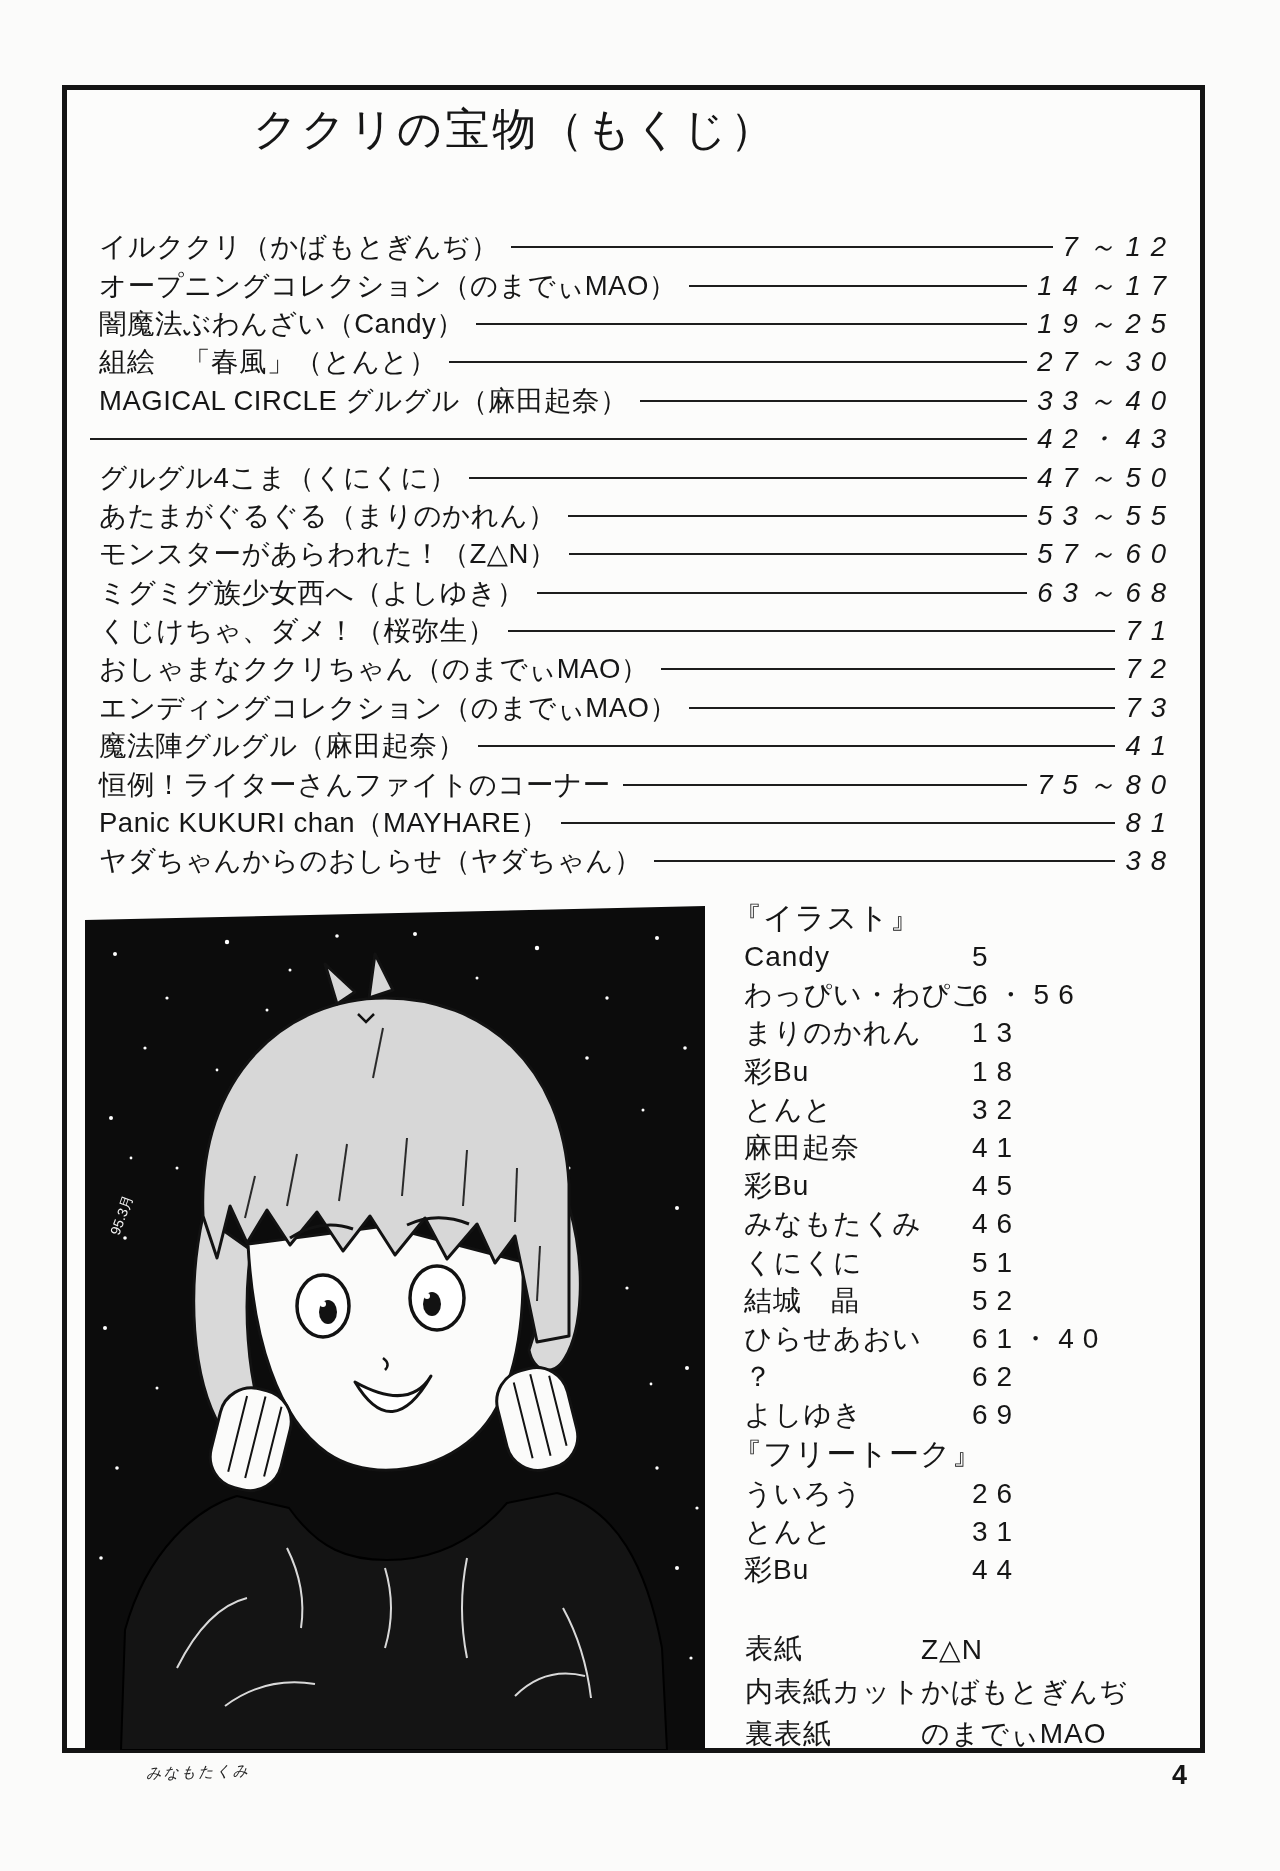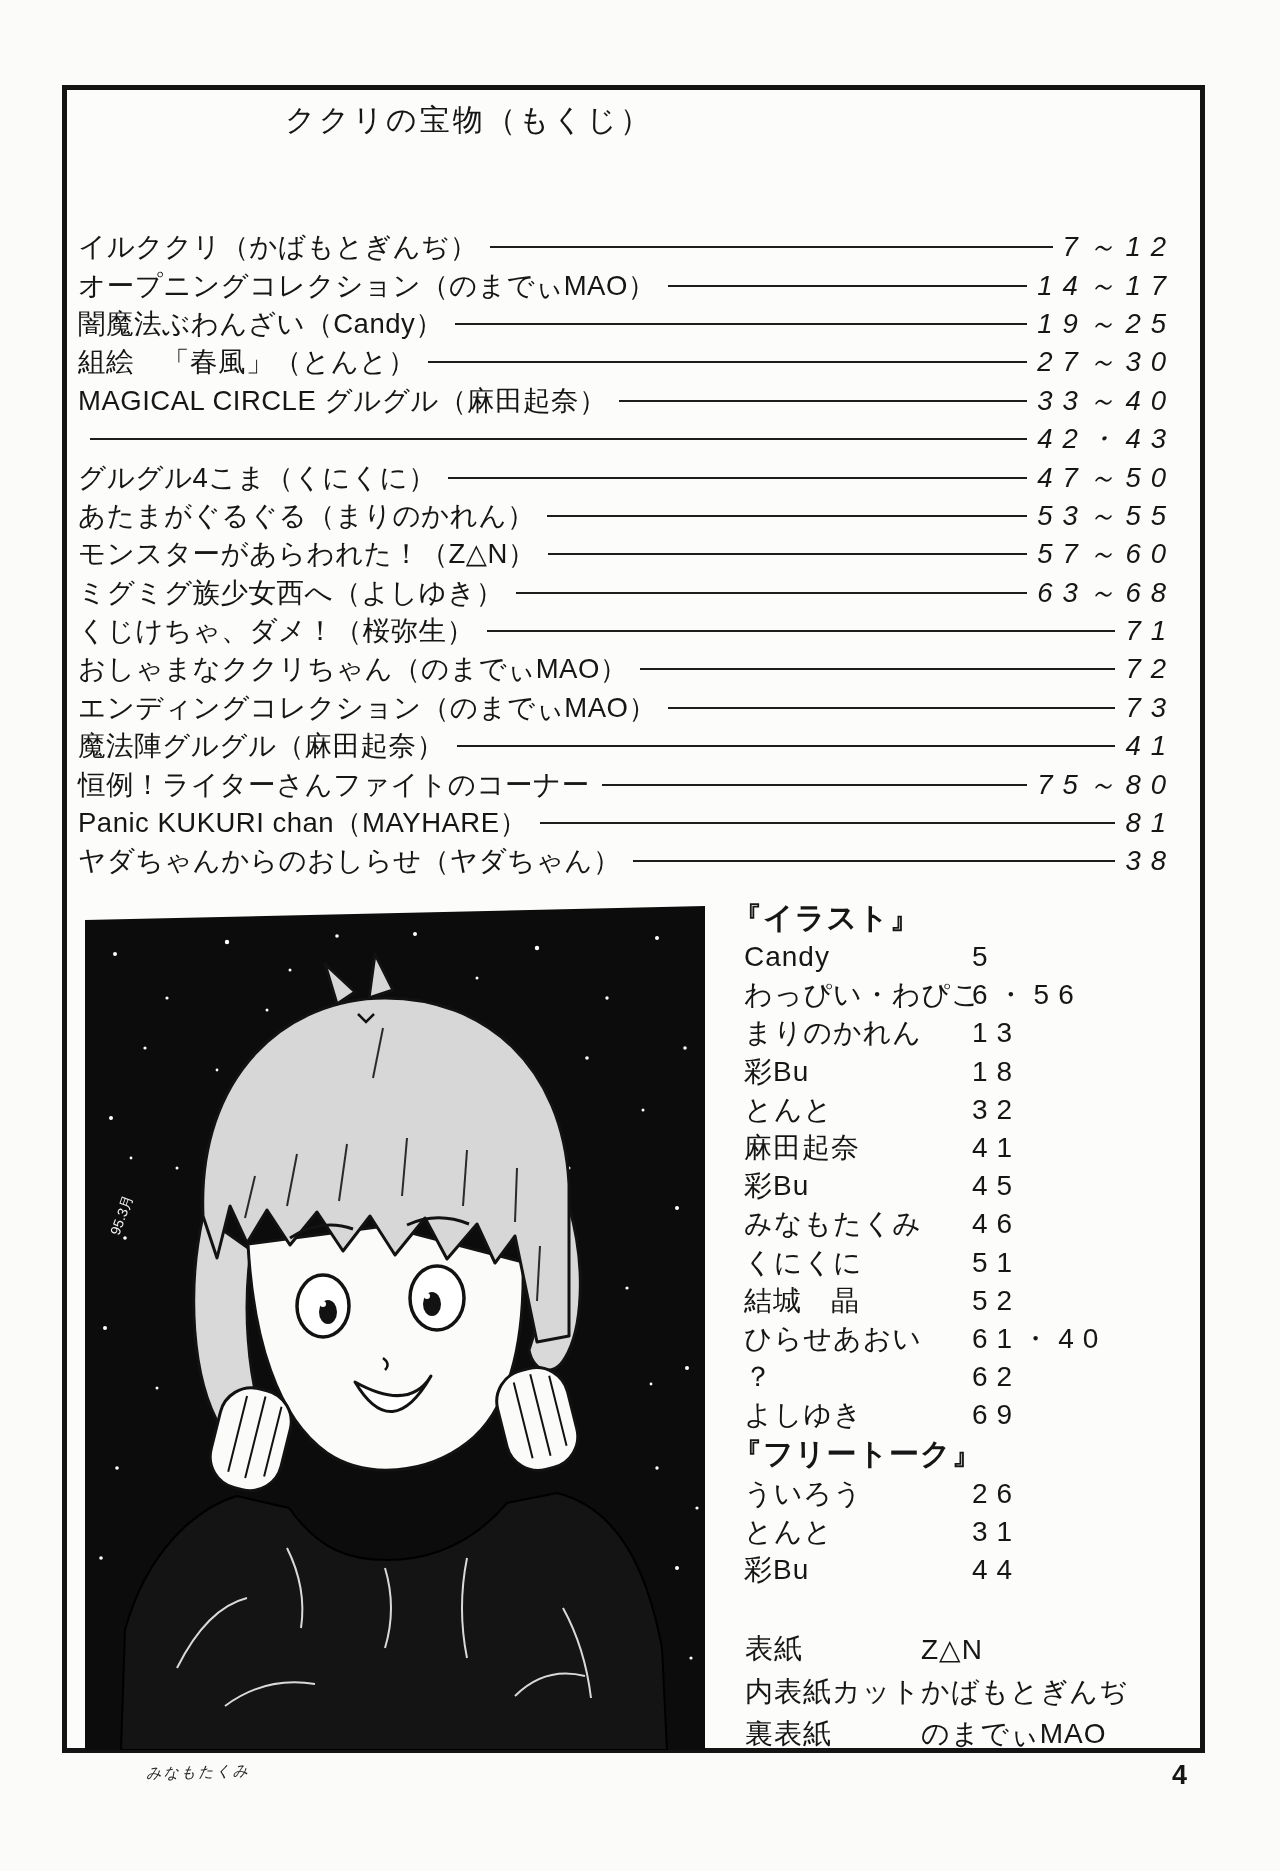--- a/index.html
+++ b/index.html
@@ -8,38 +8,38 @@
     background:#fbfbfa;color:#161616;
     font-family:"Liberation Sans",sans-serif;
     overflow:hidden;
   }
   .sheet{
     position:absolute;left:62px;top:85px;width:1143px;height:1668px;
     border:5px solid #141414;box-sizing:border-box;background:#fcfcfb;
   }
   .title{
     position:absolute;left:253px;top:100px;
-    font-size:30px;letter-spacing:3px;font-weight:500;white-space:nowrap;margin-left:32px;
+    font-size:44px;letter-spacing:3px;font-weight:500;white-space:nowrap;
   }
   
   .toc{position:absolute;left:78px;top:228px;width:1098px;}
   .toc-row{display:flex;align-items:center;height:38.4px;font-size:27.5px;}
-  .toc-title{white-space:nowrap;letter-spacing:0.5px;}
+  .toc-title{white-space:nowrap;letter-spacing:0.5px;margin-left:21px;}
   .leader{flex:1;height:2px;background:#1d1d1d;margin:0 10px 0 12px;min-width:30px;}
   .num{white-space:nowrap;letter-spacing:10px;text-align:center;font-style:italic;}
   
   .art{
     position:absolute;left:85px;top:906px;width:620px;height:844px;
     clip-path:polygon(0 14px,100% 0,100% 100%,0 100%);
   }
   .art svg{display:block;}
   
   .rightcol{position:absolute;left:712px;top:898px;width:470px;}
   .r-header{display:flex;align-items:center;height:40px;padding-left:20px;
-    font-size:30px;letter-spacing:1px;white-space:nowrap;font-weight:bold;}
+    font-size:30px;letter-spacing:1px;white-space:nowrap;}
   .r-row{display:flex;align-items:center;height:38.2px;padding-left:32px;font-size:28px;}
   .r-name{width:228px;white-space:nowrap;letter-spacing:1px;}
   .r-num{white-space:nowrap;letter-spacing:9px;}
   .credits{position:absolute;left:712px;top:1628px;width:470px;}
   .c-row{display:flex;align-items:center;height:42.6px;font-size:28px;margin-left:33px;}
   .c-label{width:176px;white-space:nowrap;letter-spacing:1px;}
   .c-value{white-space:nowrap;letter-spacing:1px;}
   
   .caption{
     position:absolute;left:146px;top:1763px;font-size:15px;font-style:italic;

